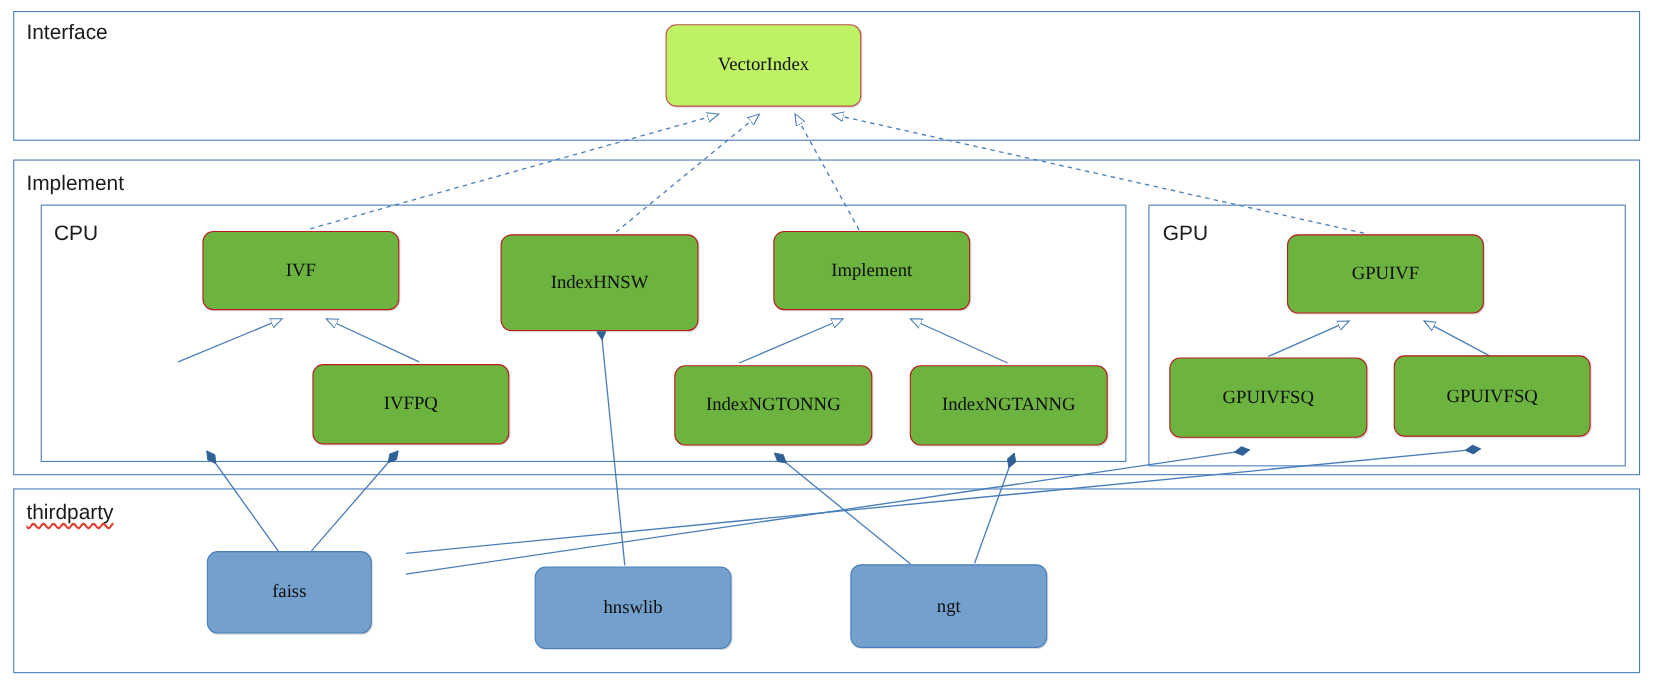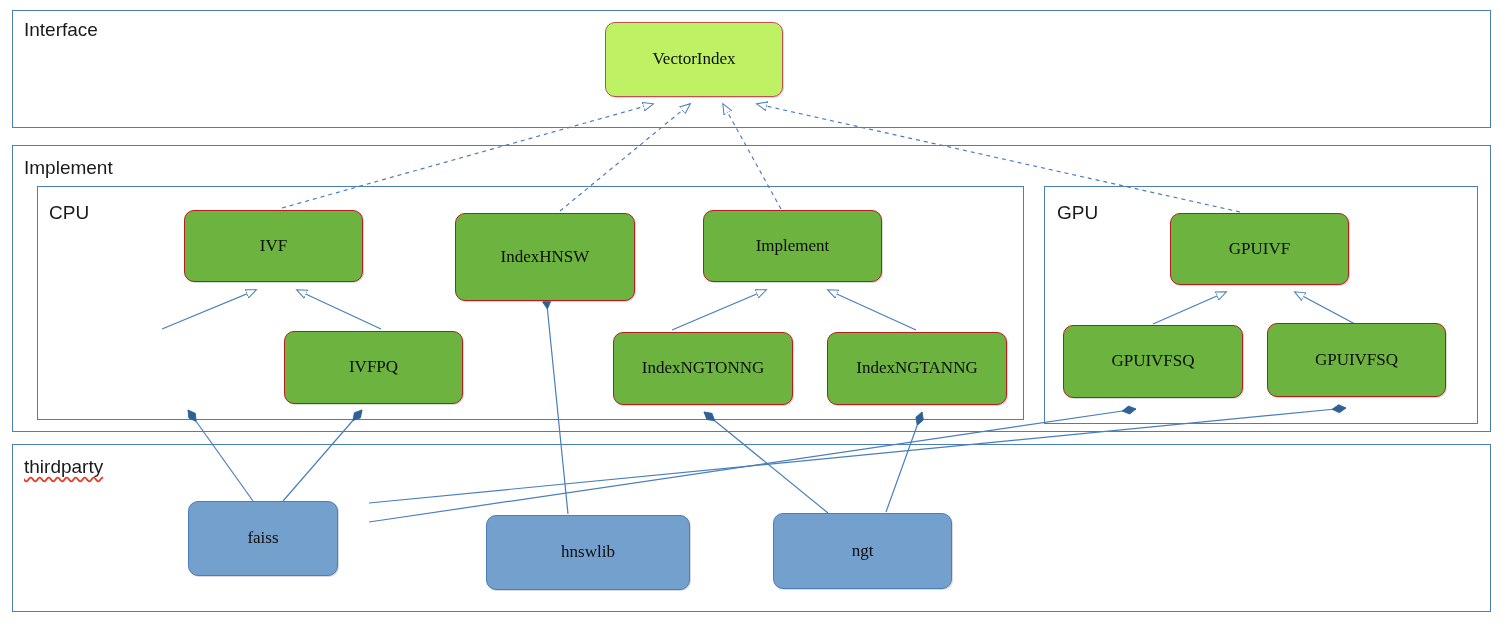--- a/index.html
+++ b/index.html
@@ -147,17 +147,17 @@
   <div class="node node-impl" style="left:827px; top:332px; width:180px; height:73px;">IndexNGTANNG</div>
 
   <div class="node node-impl" style="left:1170px; top:213px; width:179px; height:72px;">GPUIVF</div>
 
   <div class="node node-impl" style="left:1063px; top:325px; width:180px; height:73px;">GPUIVFSQ</div>
 
   <div class="node node-impl" style="left:1267px; top:323px; width:179px; height:74px;">GPUIVFSQ</div>
 
   <div class="node node-third" style="left:188px; top:501px; width:150px; height:75px;">faiss</div>
 
-  <div class="node node-third" style="left:486px; top:515px; width:204px; height:75px;">hnswlib</div>
+  <div class="node node-third" style="left:486px; top:515px; width:179px; height:75px;">hnswlib</div>
 
   <div class="node node-third" style="left:773px; top:513px; width:179px; height:76px;">ngt</div>
 
 </div>
 
 </body></html>

